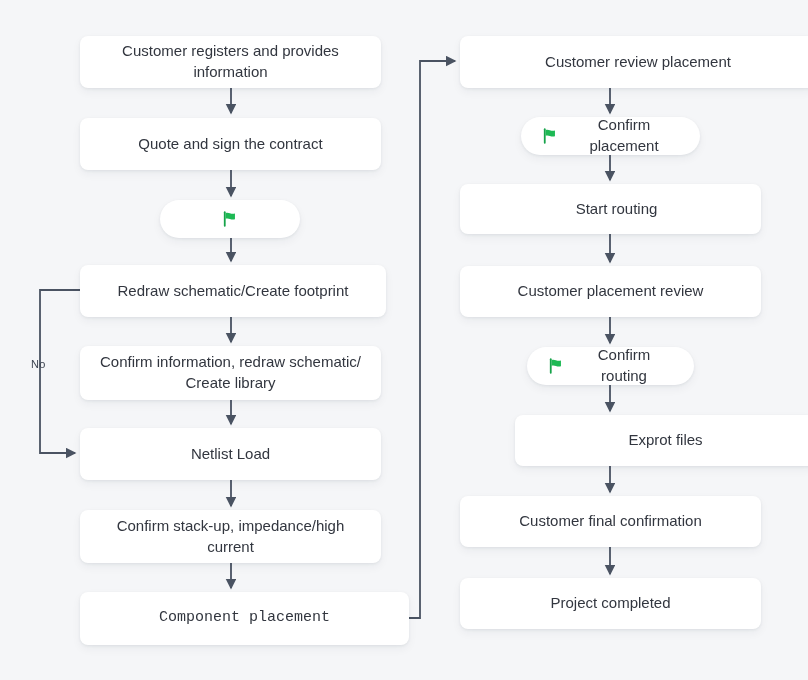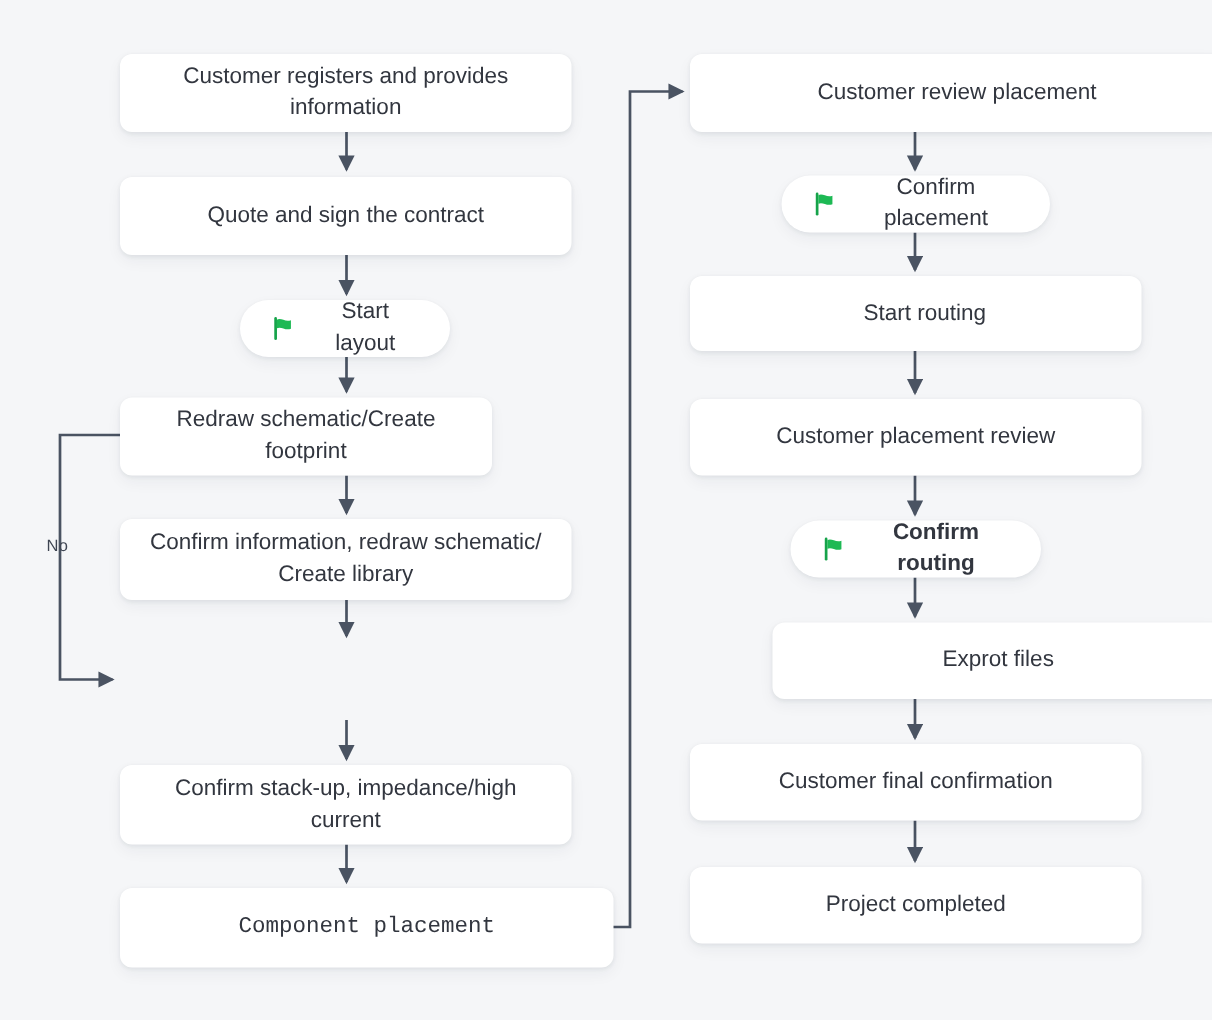--- a/index.html
+++ b/index.html
@@ -109,31 +109,33 @@
     <span class="label">Quote and sign the contract</span>
   </div>
 
   <div class="node pill" style="left:160px; top:200px; width:140px; height:38px;">
     <span class="flag-icon">
       <svg viewBox="0 0 24 24" width="18" height="18" aria-hidden="true">
         <path d="M5 3 L5 21" stroke="#16a34a" stroke-width="2.4" stroke-linecap="round" fill="none"></path>
         <path d="M6.1 4.2 C10 2.2 13.6 6.6 18.6 4.6 L18.6 12.2 C13.6 14.2 10 9.8 6.1 11.8 Z" fill="#1db954"></path>
       </svg>
     </span>
-    <span class="label">Start layout</span>
   </div>
 
-  <div class="node" style="left:80px; top:265px; width:248px; height:52px;">
+  <div class="node" style="left:80px; top:265px; width:306px; height:52px;">
     <span class="label">Redraw schematic/Create footprint</span>
   </div>
 
   <div class="node" style="left:80px; top:346px; width:301px; height:54px;">
     <span class="label">Confirm information, redraw schematic/ Create library</span>
   </div>
 
+  <div class="node" style="left:80px; top:428px; width:301px; height:52px;">
+    <span class="label">Netlist Load</span>
+  </div>
 
   <div class="node" style="left:80px; top:510px; width:301px; height:53px;text-align:center;">
     <span class="label">Confirm stack-up, impedance/high current</span>
   </div>
 
   <div class="node" style="left:80px; top:592px; width:329px; height:53px;font-family:Liberation Mono, monospace;">
     <span class="label">Component placement</span>
   </div>
 
   <div class="node" style="left:460px; top:36px; width:356px; height:52px;">
@@ -151,21 +153,21 @@
   </div>
 
   <div class="node" style="left:460px; top:184px; width:301px; height:50px;padding-left:26px;">
     <span class="label">Start routing</span>
   </div>
 
   <div class="node" style="left:460px; top:266px; width:301px; height:51px;">
     <span class="label">Customer placement review</span>
   </div>
 
-  <div class="node pill" style="left:527px; top:347px; width:167px; height:38px;font-weight:bold;">
+  <div class="node pill" style="left:527px; top:347px; width:167px; height:38px;">
     <span class="flag-icon">
       <svg viewBox="0 0 24 24" width="18" height="18" aria-hidden="true">
         <path d="M5 3 L5 21" stroke="#16a34a" stroke-width="2.4" stroke-linecap="round" fill="none"></path>
         <path d="M6.1 4.2 C10 2.2 13.6 6.6 18.6 4.6 L18.6 12.2 C13.6 14.2 10 9.8 6.1 11.8 Z" fill="#1db954"></path>
       </svg>
     </span>
     <span class="label">Confirm routing</span>
   </div>
 
   <div class="node" style="left:468px; top:415px; width:301px; height:51px;margin-left:47px;">

